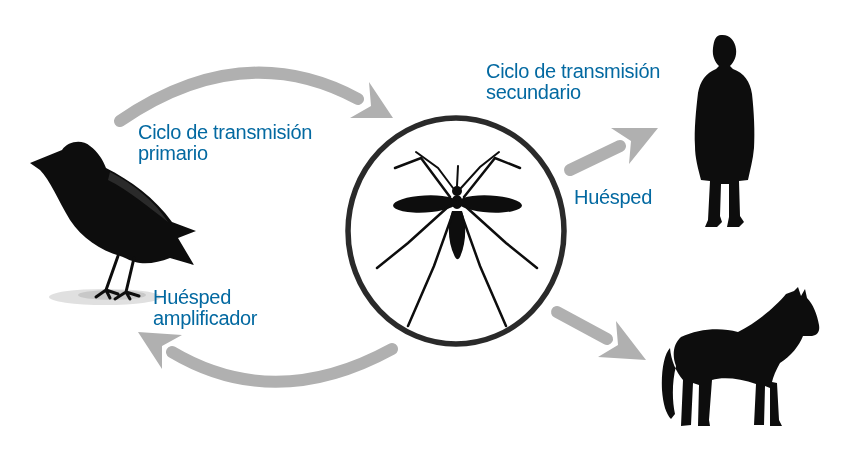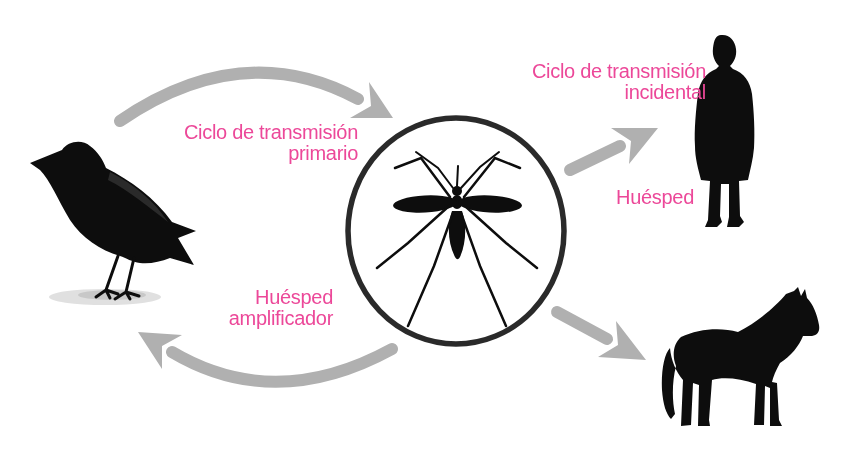--- a/index.html
+++ b/index.html
@@ -8,22 +8,22 @@
     width:850px; height:449px;
     background:#ffffff;
     overflow:hidden;
     font-family:"Liberation Sans", sans-serif;
   }
   #scene { position:absolute; left:0; top:0; width:850px; height:449px; }
   .label {
     position:absolute;
     font-size:20px;
     line-height:21px;
-    color:#ec4899;
-    text-align:right;
+    color:#0369a1;
+    text-align:left;
     letter-spacing:-0.3px;
     white-space:nowrap;
   }
   .label span { display:block; }
 </style>
 </head>
 <body>
 
 <div id="stage">
 
@@ -140,21 +140,21 @@
     </g>
   </svg>
 
   <div class="label" style="left:138px; top:122px; width:220px;">
     <span>Ciclo de transmisión</span>
     <span>primario</span>
   </div>
 
   <div class="label" style="left:486px; top:61px; width:220px;">
     <span>Ciclo de transmisión</span>
-    <span>incidental</span>
+    <span>secundario</span>
   </div>
 
   <div class="label" style="left:574px; top:187px; width:120px;">
     <span>Huésped</span>
   </div>
 
   <div class="label" style="left:153px; top:287px; width:180px;">
     <span>Huésped</span>
     <span>amplificador</span>
   </div>

